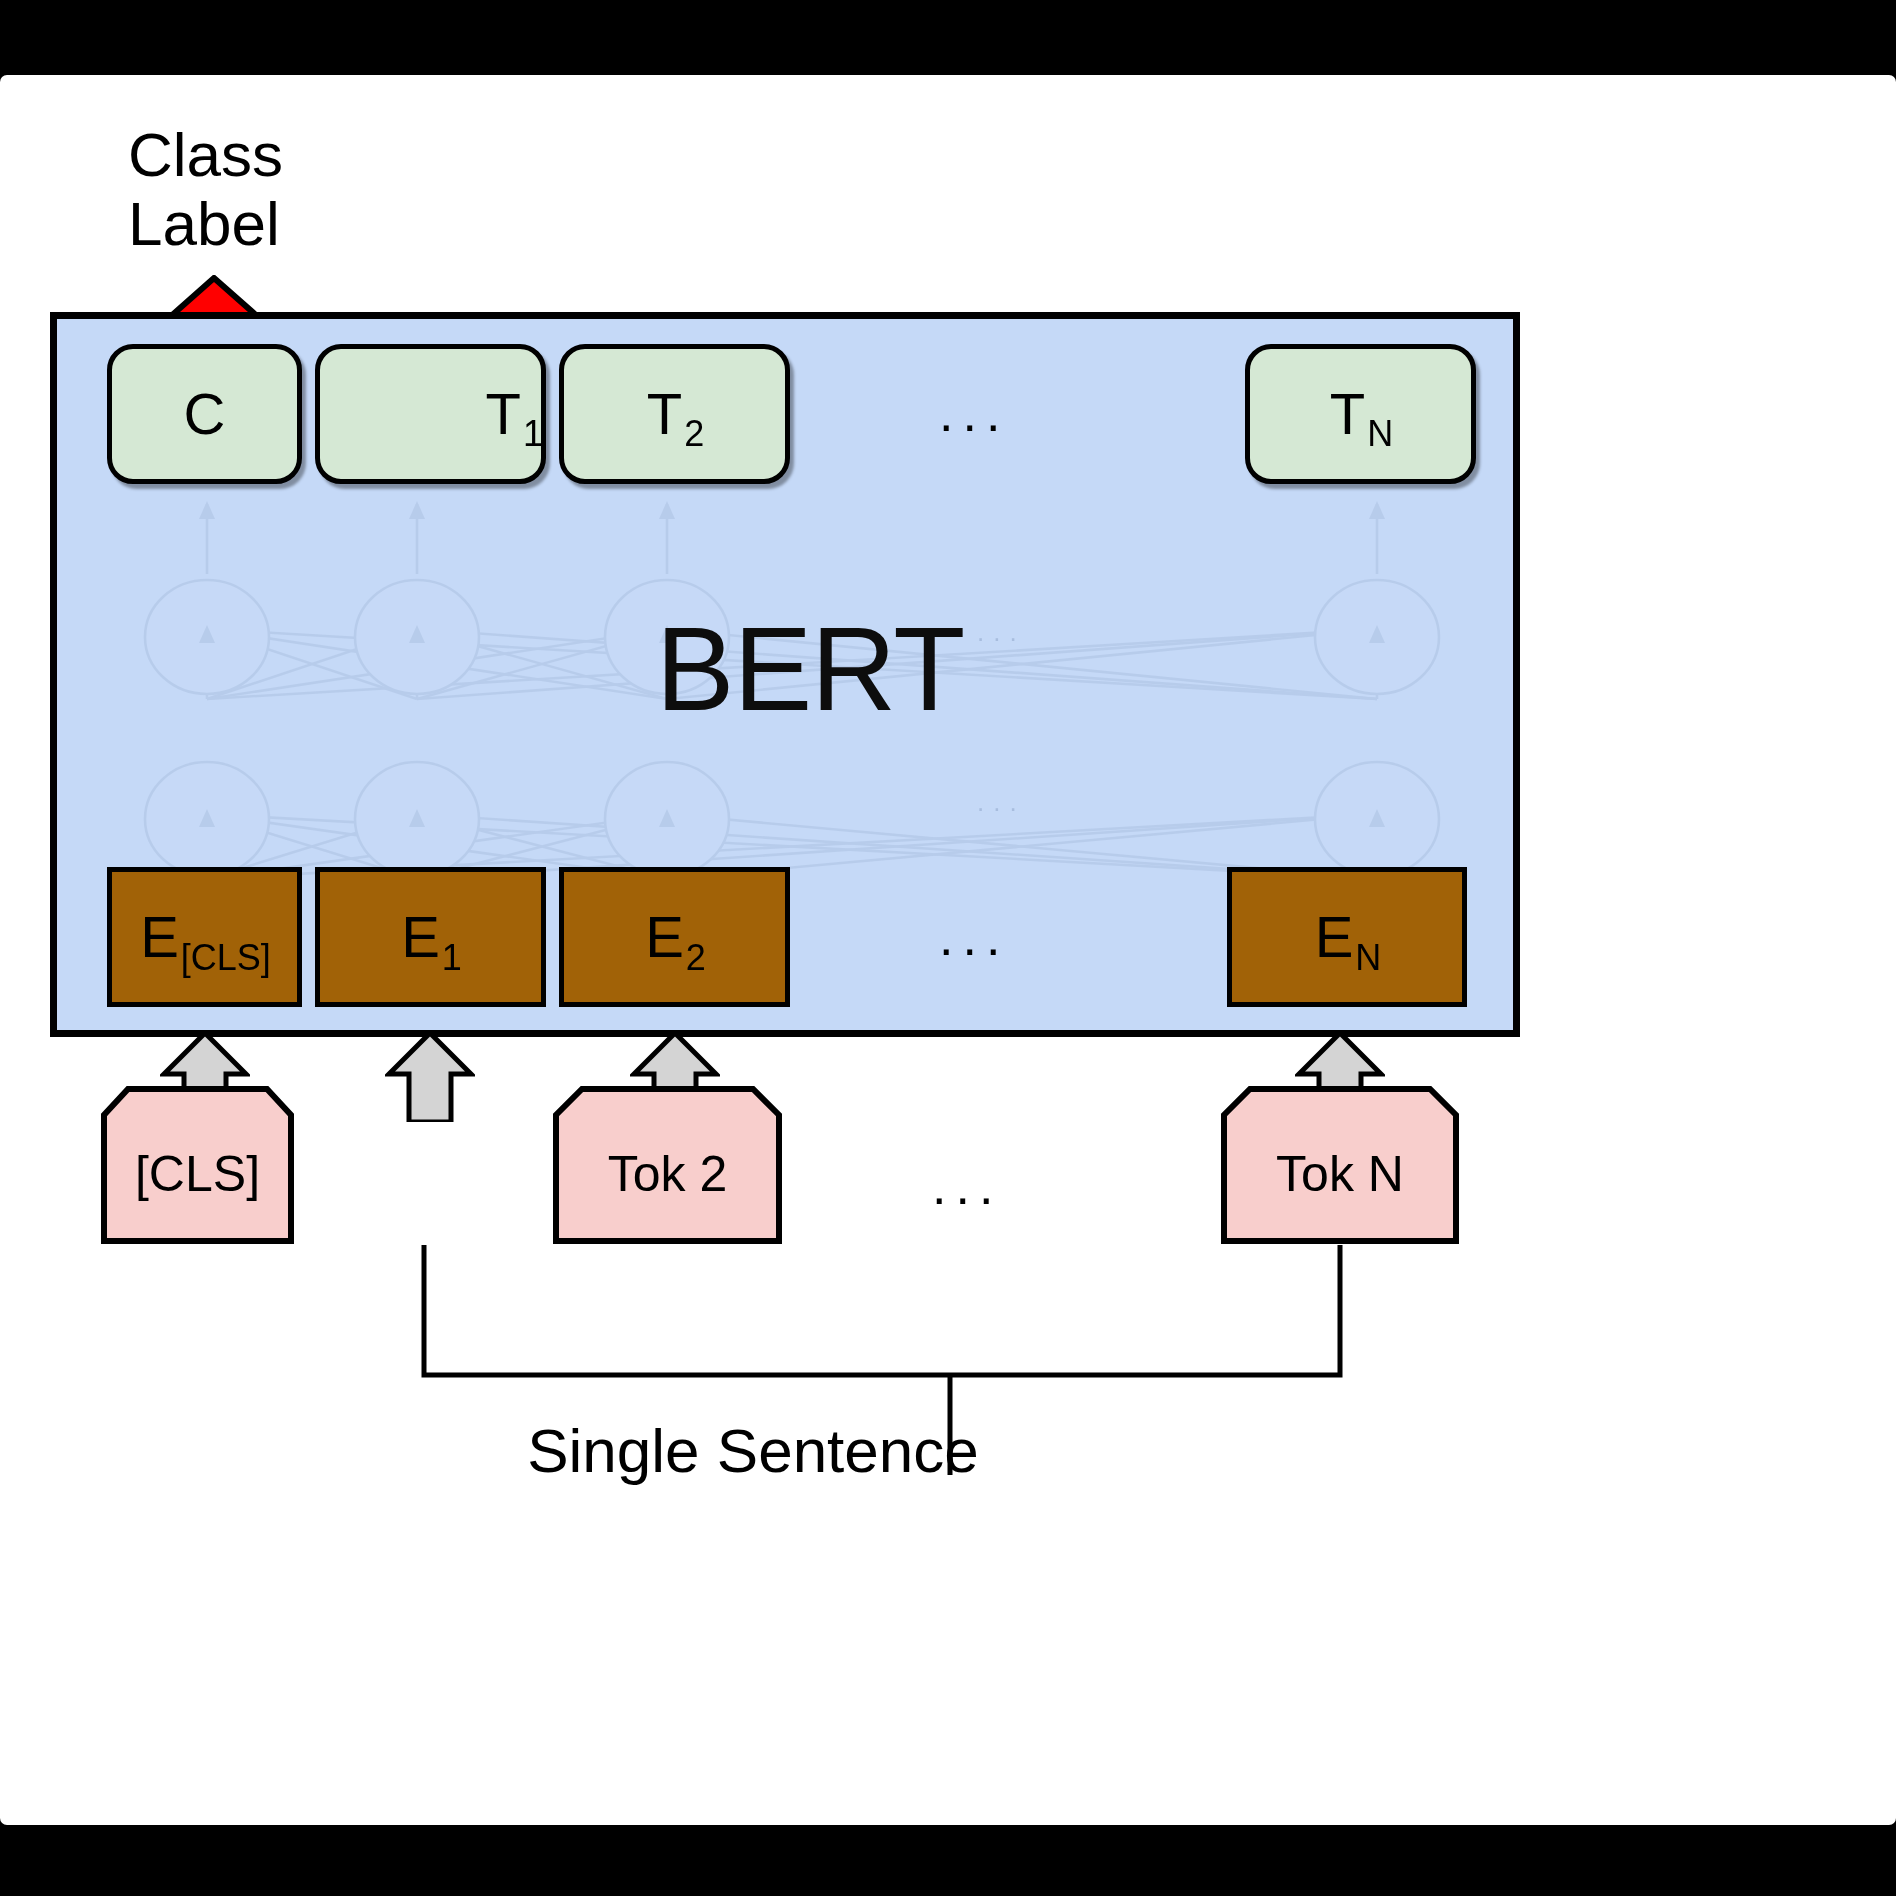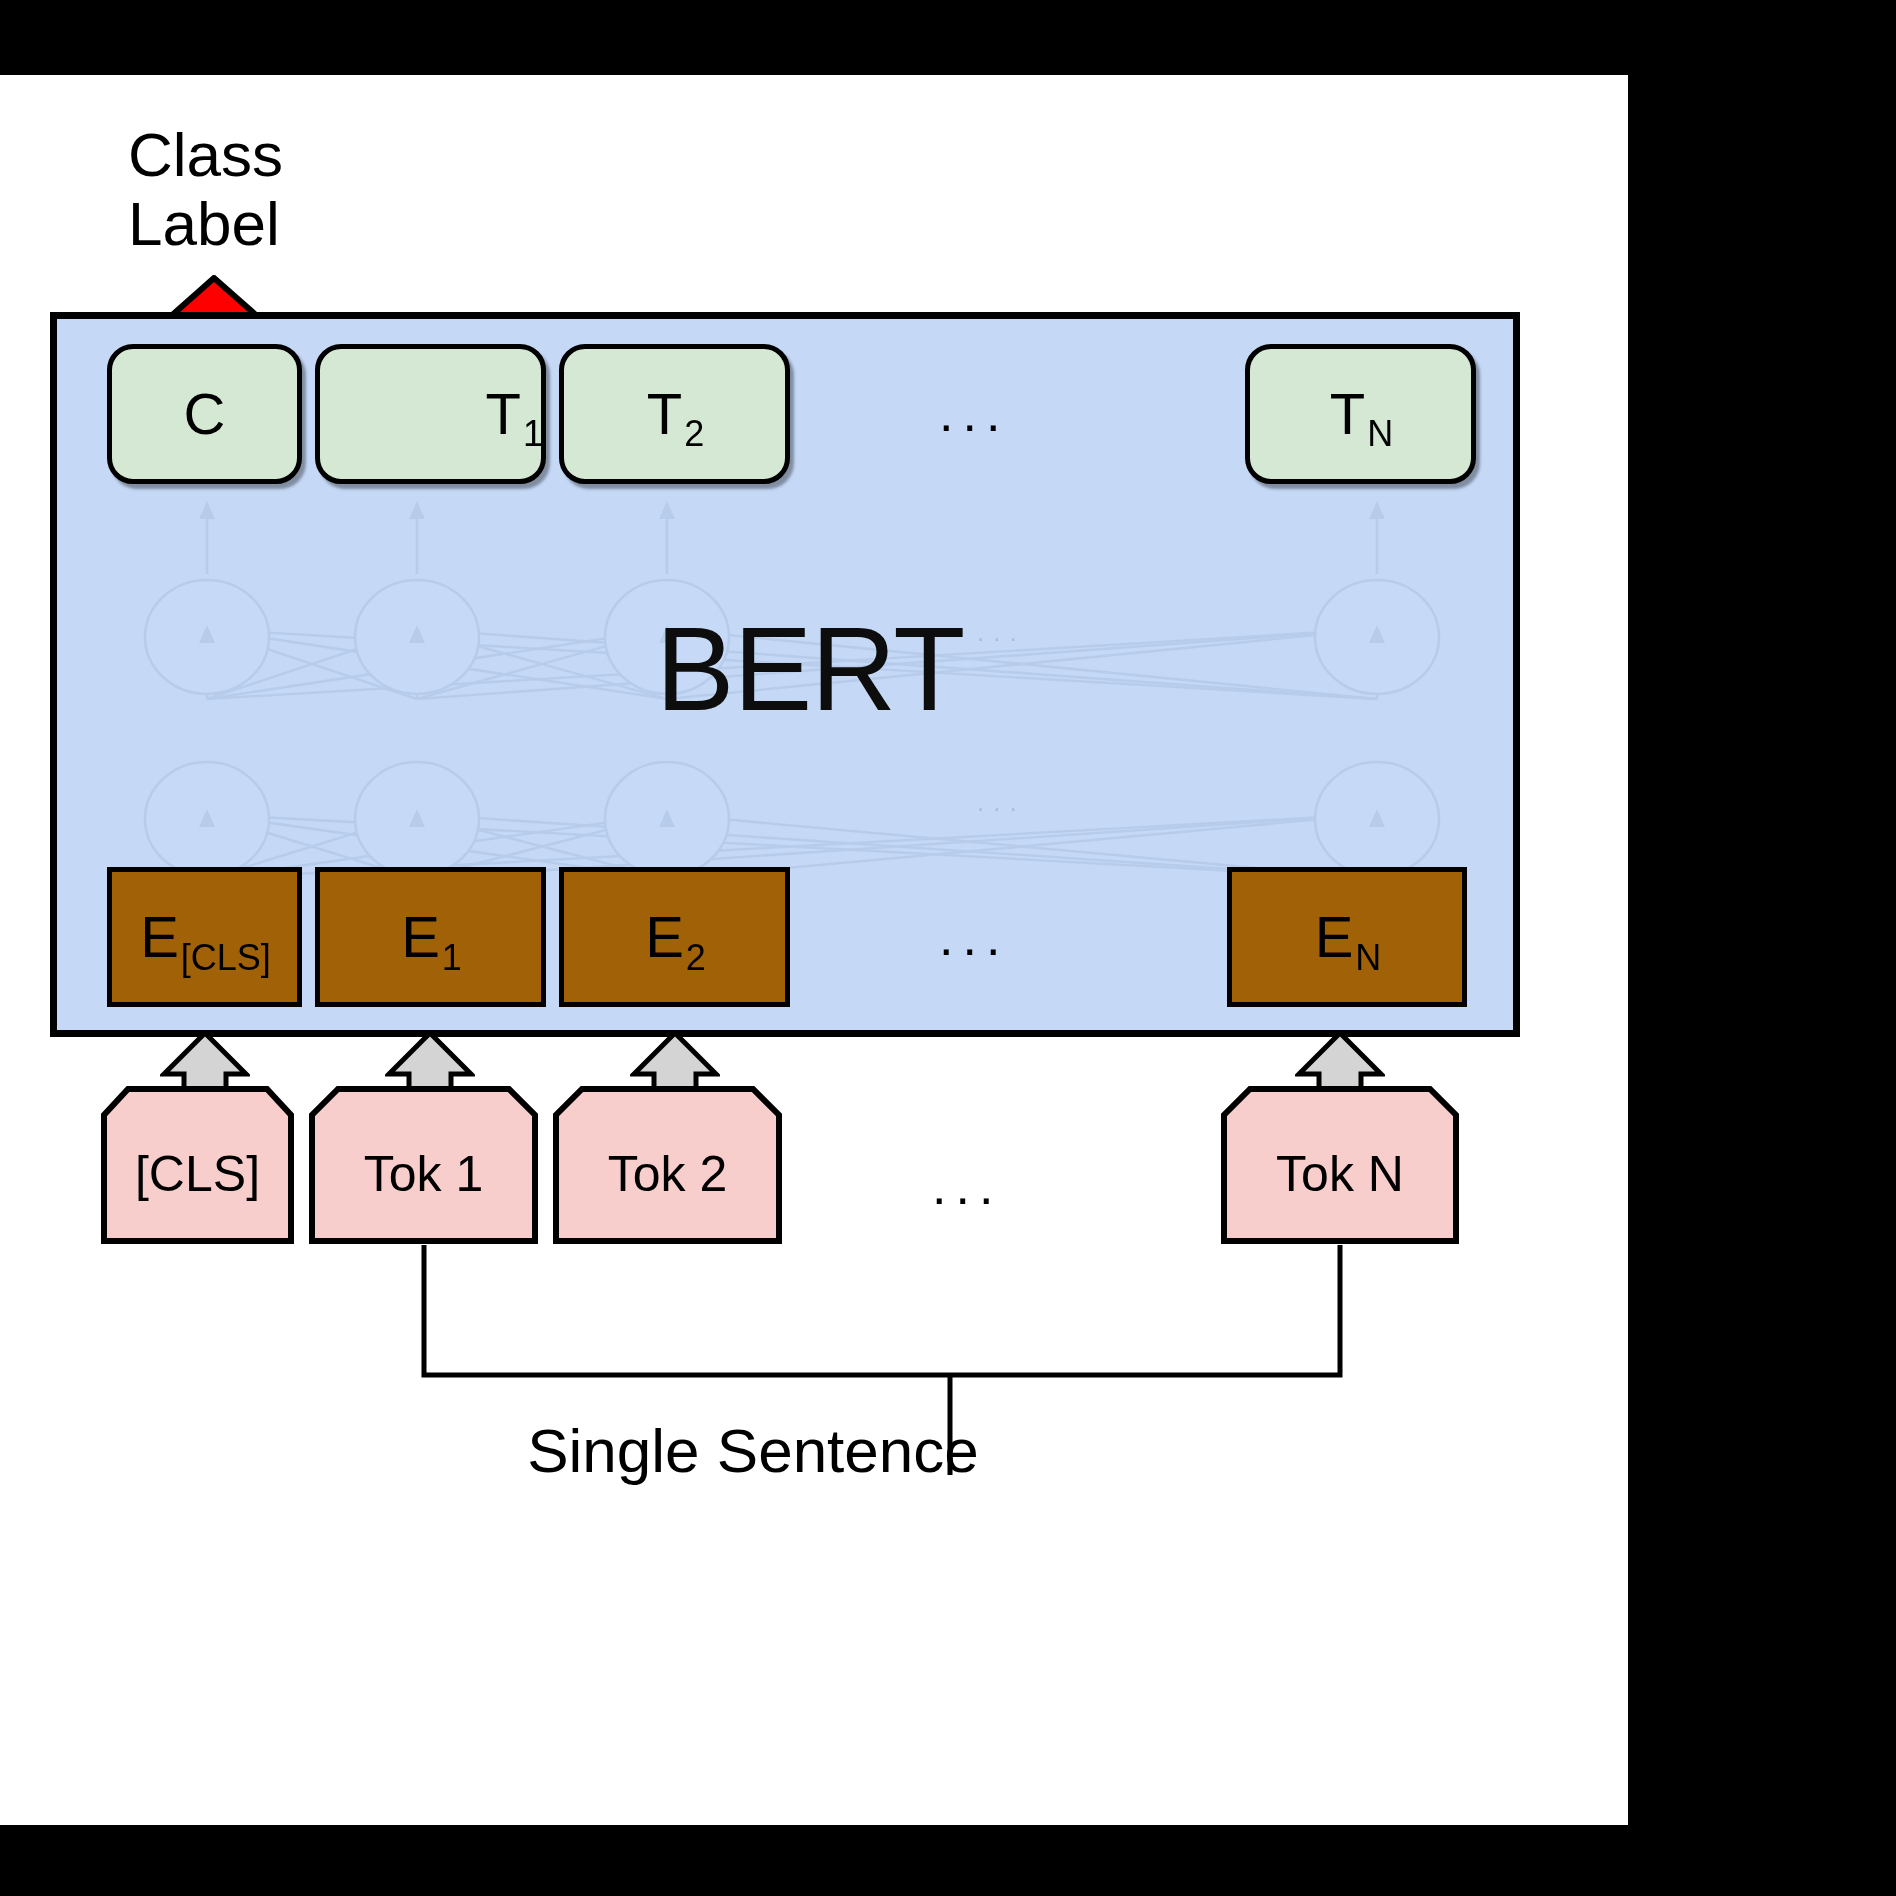--- a/index.html
+++ b/index.html
@@ -1,18 +1,18 @@
 <!DOCTYPE html>
 <html><head>
 <meta charset="utf-8">
 <style>
   html,body{margin:0;padding:0;background:#000;}
   body{width:1896px;height:1896px;overflow:hidden;font-family:"Liberation Sans",sans-serif;}
   #stage{position:relative;width:1896px;height:1896px;background:#000;}
-  #canvas{position:absolute;left:0;top:75px;width:1628px;height:1750px;background:#fff;overflow:hidden;}
+  #canvas{position:absolute;left:0;top:75px;width:1896px;height:1750px;background:#fff;overflow:hidden;border-radius:7px;}
 
   
   .class-label{
     position:absolute;left:128px;top:45px;width:330px;
     font-size:62px;line-height:1.12;color:#000;letter-spacing:0px;
   }
 
   
   .red-arrow{position:absolute;left:168px;top:200px;width:92px;height:70px;}
 
@@ -235,26 +235,20 @@
       </svg>
     </div>
 
     <div class="tokbox" style="left:100px;width:195px;">
       <svg width="195" height="160" viewBox="0 0 195 160">
         <polygon points="28,4 167,4 191,30 191,156 4,156 4,30" fill="#f8cecc" stroke="#000" stroke-width="6" stroke-linejoin="miter"></polygon>
       </svg>
       <span class="lbl">[CLS]</span>
     </div>
 
-    <div class="tokbox" style="left:308px;width:231px;">
-      <svg width="231" height="160" viewBox="0 0 231 160">
-        <polygon points="30,4 201,4 227,30 227,156 4,156 4,30" fill="#f8cecc" stroke="#000" stroke-width="6" stroke-linejoin="miter"></polygon>
-      </svg>
-      <span class="lbl">Tok 1</span>
-    </div>
 
     <div class="tokbox" style="left:552px;width:231px;">
       <svg width="231" height="160" viewBox="0 0 231 160">
         <polygon points="30,4 201,4 227,30 227,156 4,156 4,30" fill="#f8cecc" stroke="#000" stroke-width="6" stroke-linejoin="miter"></polygon>
       </svg>
       <span class="lbl">Tok 2</span>
     </div>
 
     <div class="tokbox" style="left:1220px;width:240px;">
       <svg width="240" height="160" viewBox="0 0 240 160">

